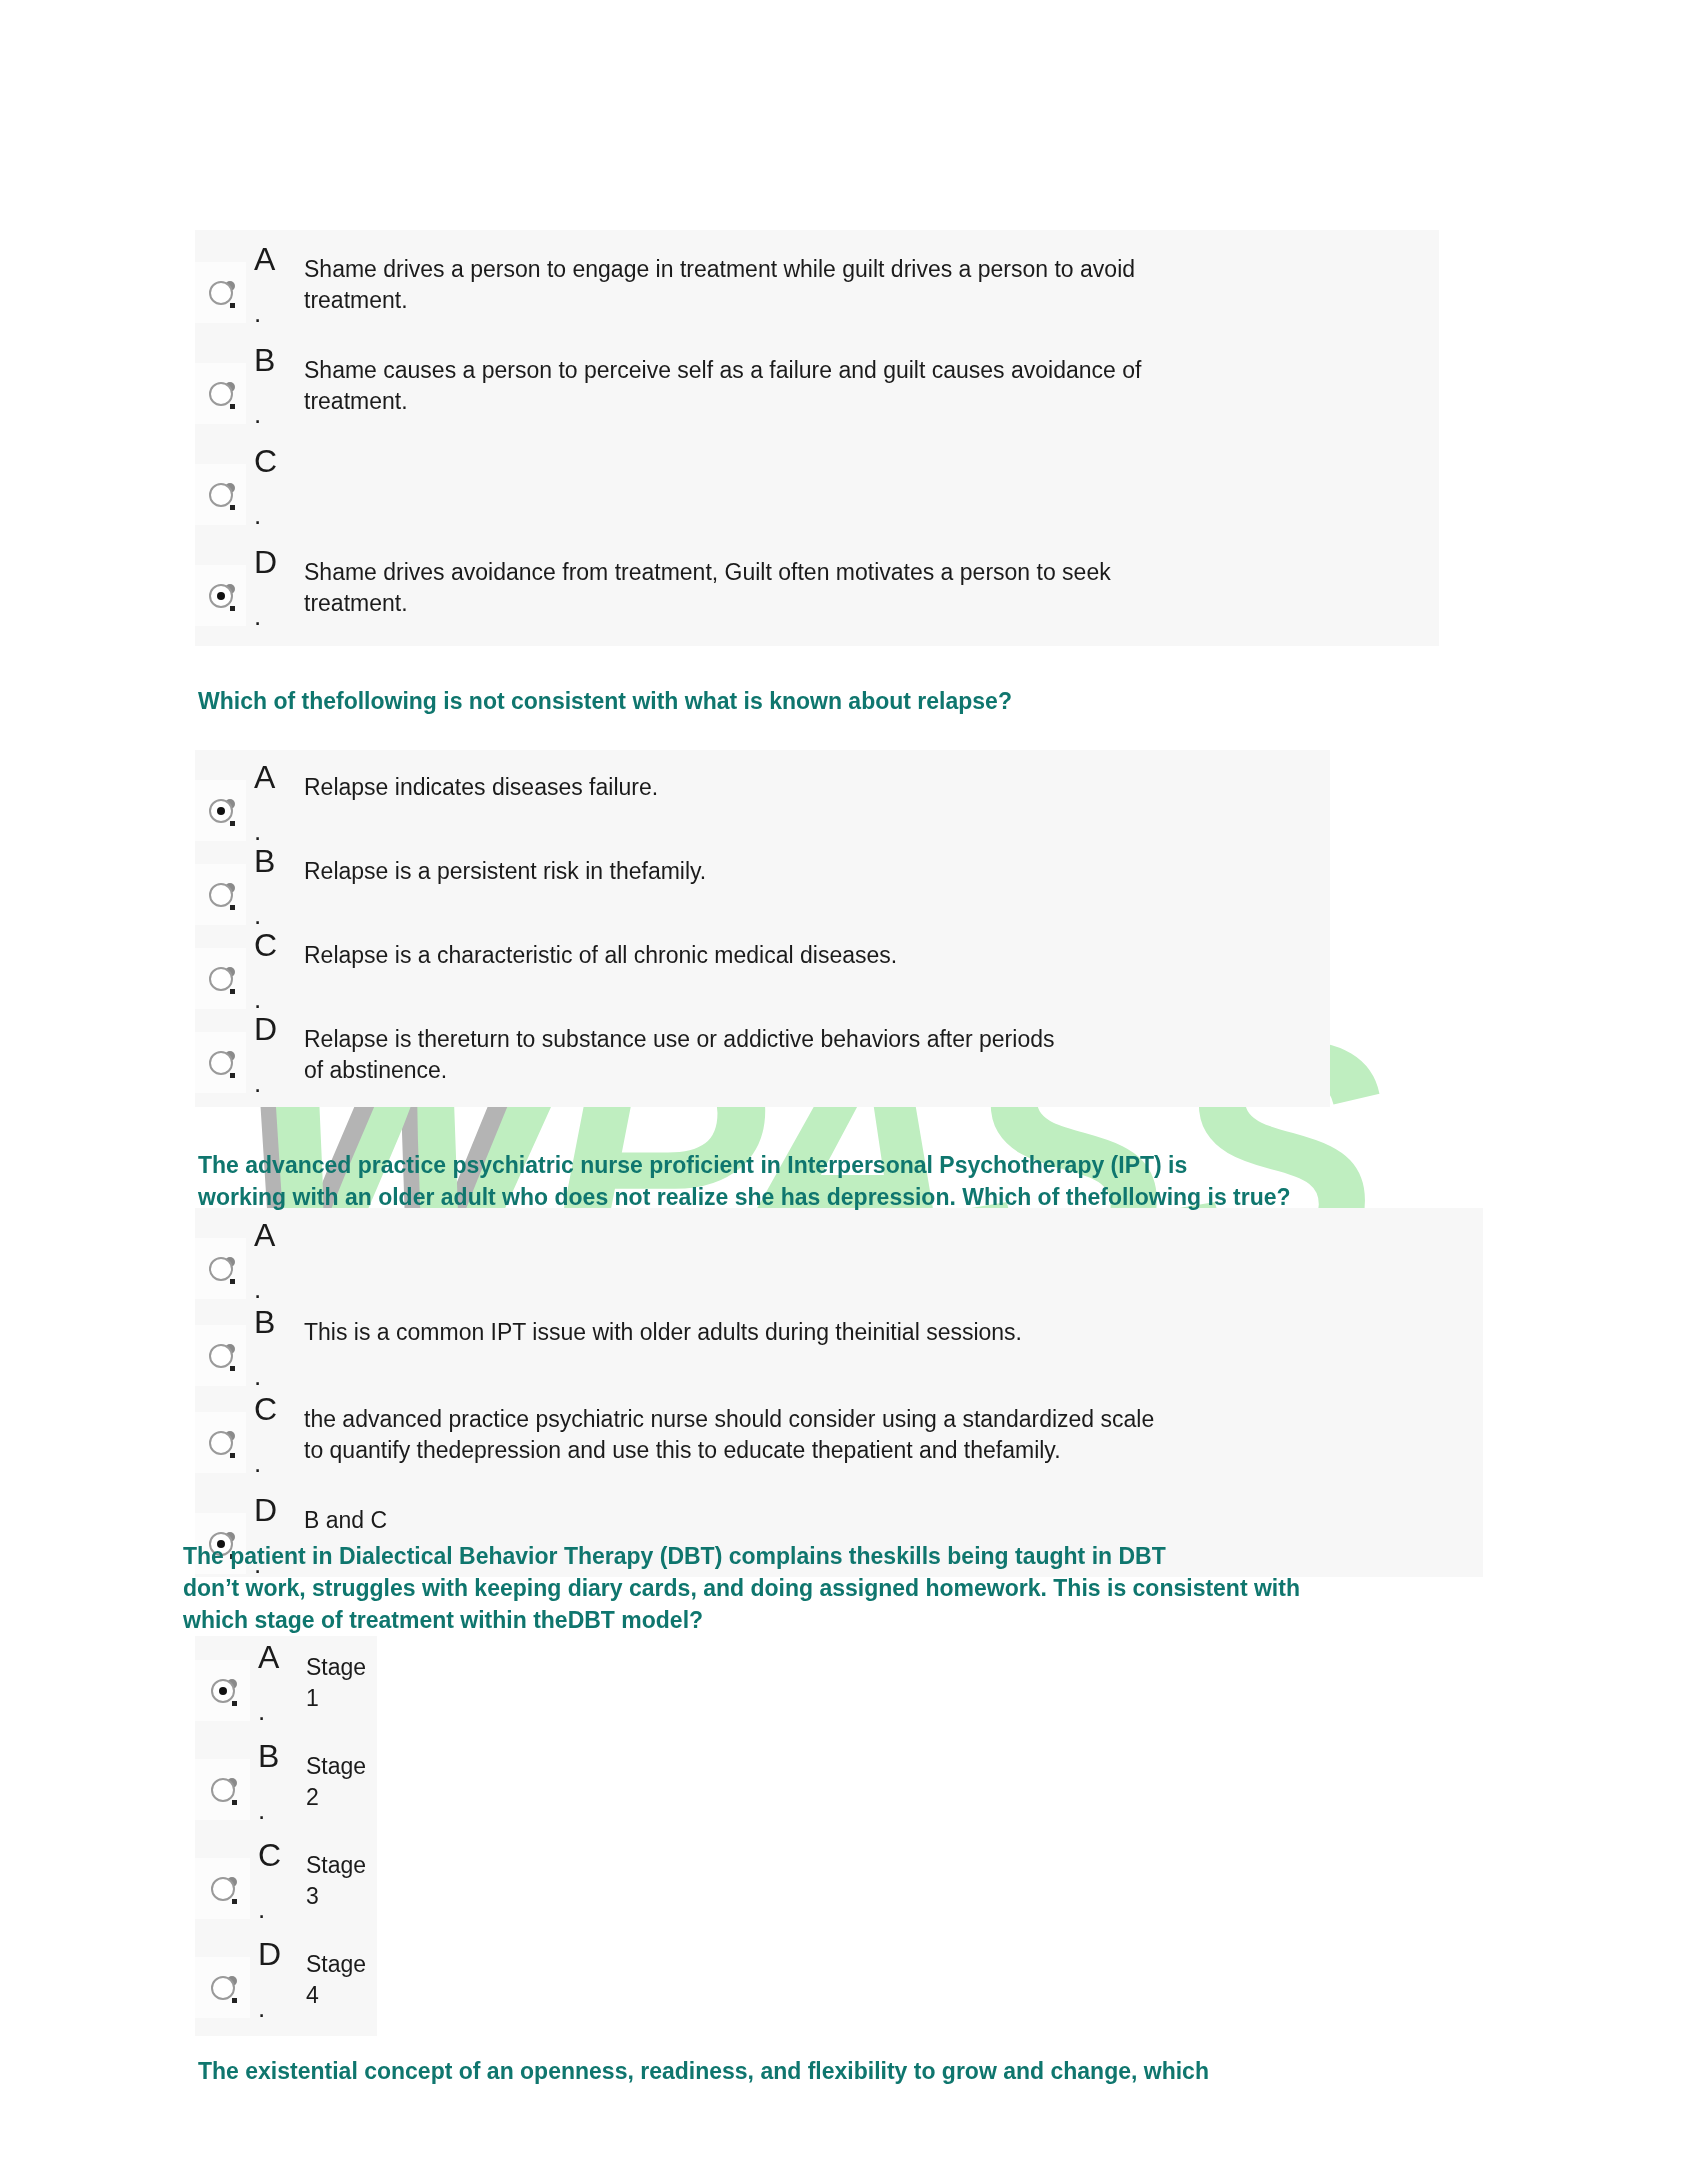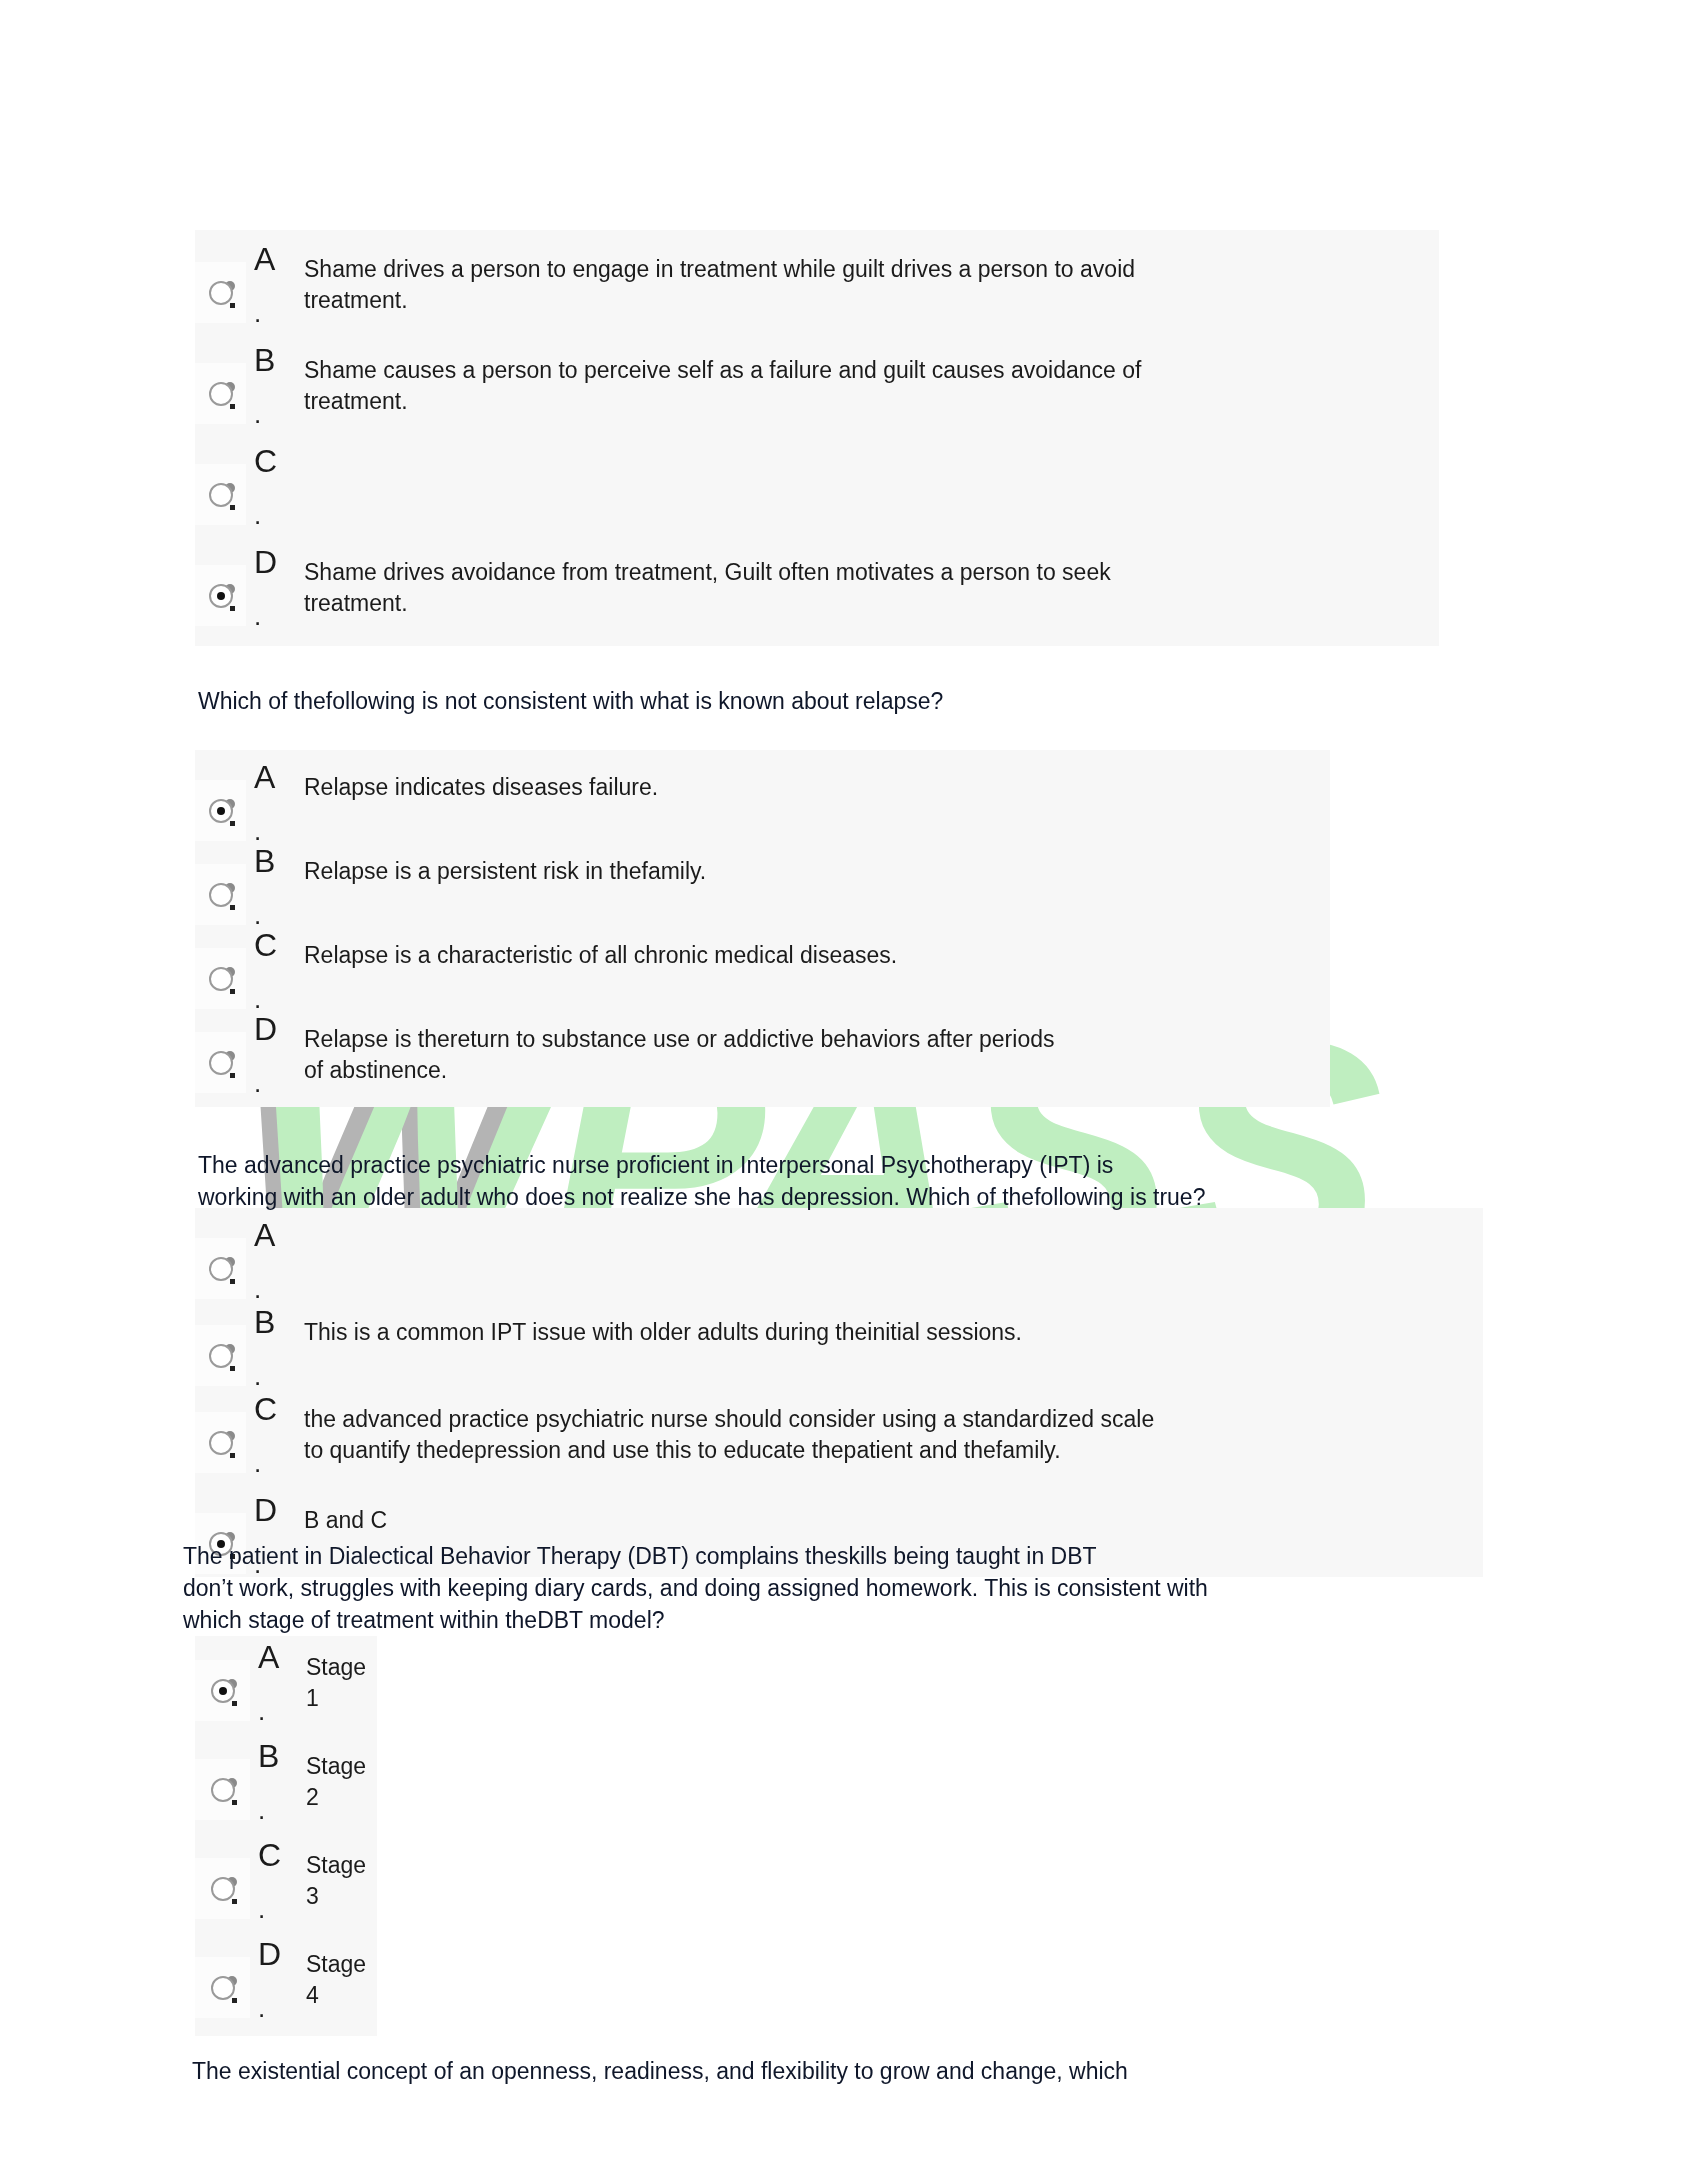--- a/index.html
+++ b/index.html
@@ -35,22 +35,23 @@
   }
   .wm-gray{ color:#b4b4b4; left:-16px; top:-9px; }
   .wm-green{ color:#bfeec0; left:0; top:0; }
 
   
   .intro, .footer-line{
     position:absolute;
     z-index:3;
     font-size:23px;
     line-height:32px;
-    color:#0f172a;
+    color:#0f766e;
     white-space:nowrap;
+    font-weight:bold;
   }
   .opt-box{
     position:absolute;
     z-index:2;
     background:#f7f7f7;
     box-sizing:border-box;
     padding-top:12px;
   }
   .opt-row{
     display:flex;
@@ -132,21 +133,21 @@
   .qbox-2 .opt-row:nth-child(3){ min-height:101px; }
   .qbox-2 .opt-row:last-child{ min-height:71px; }
   .qbox-3{ left:195px; top:1636px; width:182px; padding-top:4px; }
   .qbox-3 .opt-row{ min-height:99px; }
   .qbox-3 .radio-cell{ flex:0 0 55px; width:55px; }
   .qbox-3 .opt-text{ margin-left:8px; }
 
   .intro-q2{ left:198px; top:685px; }
   .intro-q3{ left:198px; top:1149px; }
   .intro-q4{ left:183px; top:1540px; }
-  .footer-line{ left:192px; top:2055px; }
+  .footer-line{ left:198px; top:2055px; }
 </style>
 </head>
 <body>
 
 <div class="page">
 
   <div class="watermark">
     <span class="wm wm-gray">W</span>
     <span class="wm wm-green">WPASS</span>
   </div>

